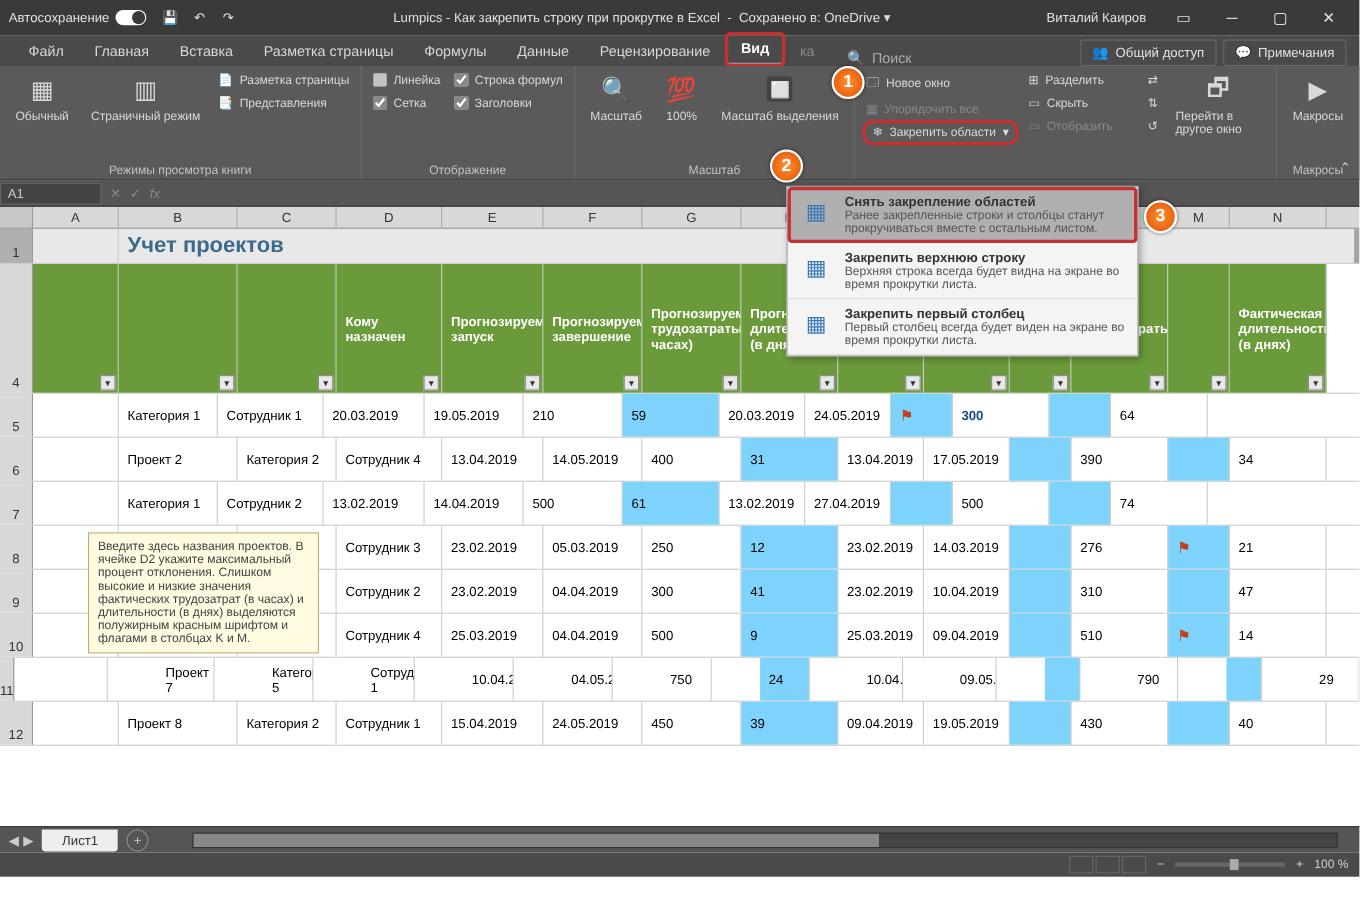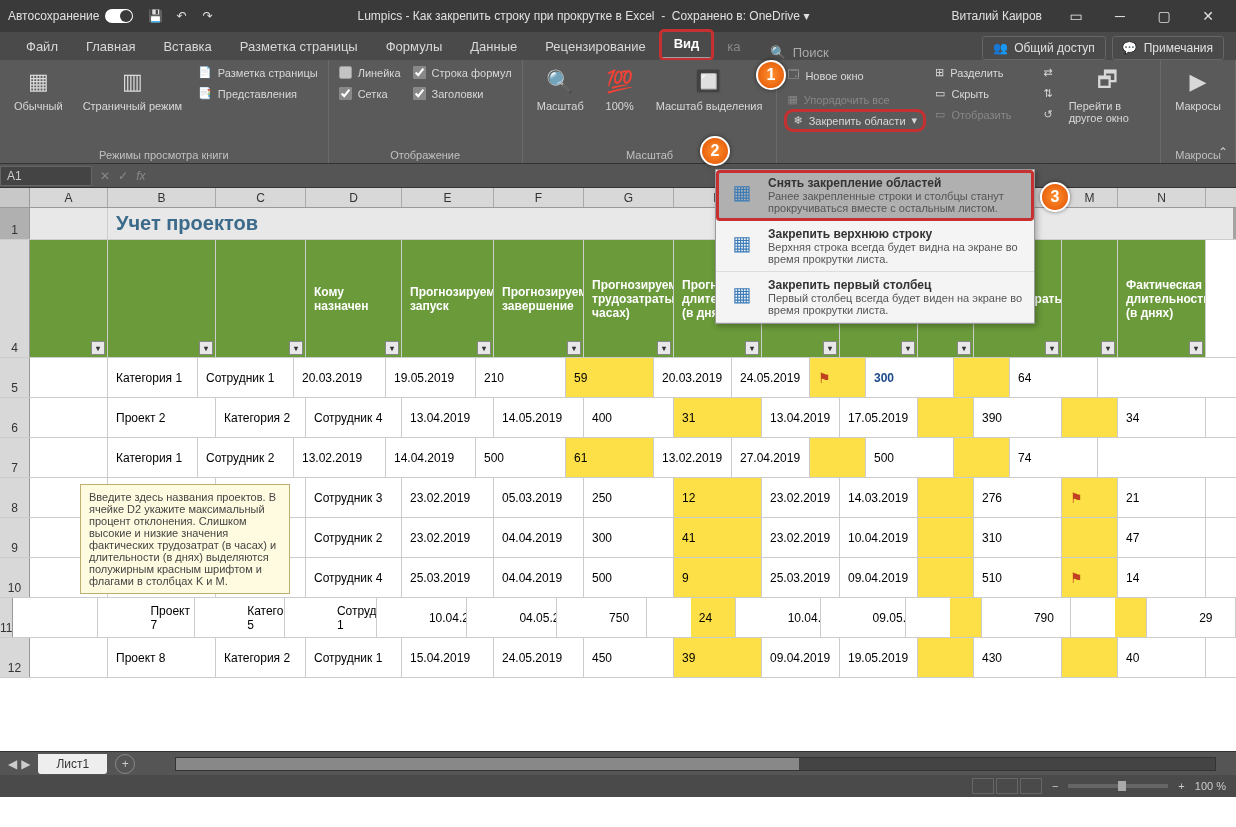--- a/index.html
+++ b/index.html
@@ -59,21 +59,21 @@
 
 .grid-wrap { position: relative; height: 563px; overflow: hidden; }
 .colheaders { height: 20px; background: #d8d8d8; display: flex; border-bottom: 1px solid #999; margin-left: 30px; }
 .colheaders .ch { border-right: 1px solid #aaa; text-align: center; font-size: 12px; color: #333; line-height: 20px; }
 .rowheader { width: 30px; background: #d8d8d8; border-right: 1px solid #999; text-align: center; font-size: 12px; color: #333; display: flex; align-items: flex-end; justify-content: center; padding-bottom: 2px; }
 .rowheader.sel { background: #b0b0b0; }
 .row { display: flex; border-bottom: 1px solid #ccc; }
 .cell { border-right: 1px solid #ccc; padding: 6px 8px; font-size: 12px; overflow: hidden; display: flex; align-items: center; }
 .cell.header-cell { background: #6a9a3a; color: #fff; font-weight: 600; position: relative; }
 .cell.header-cell .filter-btn { position: absolute; right: 2px; bottom: 2px; width: 14px; height: 14px; background: #e8e8e8; border: 1px solid #888; font-size: 8px; display: flex; align-items: center; justify-content: center; color: #333; }
-.cell.grey { background: #fde047; }
+.cell.grey { background: #7dd3fc; }
 .title-cell { font-size: 20px; color: #3b6a8a; font-weight: 600; padding: 4px 8px; }
 .flag { color: #c04020; font-size: 14px; }
 .blue-val { color: #1a4a8a; font-weight: 600; }
 
 
 .tooltip { position: absolute; top: 296px; left: 80px; width: 210px; background: #fffbe0; border: 1px solid #c0b070; padding: 6px 8px; font-size: 11px; color: #444; z-index: 40; }
 
 
 .sheettabs { height: 24px; background: #555; display: flex; align-items: center; border-top: 1px solid #333; font-size: 12px; color: #ccc; }
 .sheet-nav { display: flex; gap: 4px; padding: 0 8px; }
@@ -291,21 +291,21 @@
       <div class="ch w-K">K</div>
       <div class="ch w-L">L</div>
       <div class="ch w-M">M</div>
       <div class="ch w-N">N</div>
     </div>
   </div>
 
   <div class="row" style="height:32px;background:#e8e8e8">
     <div class="rowheader sel">1</div>
     <div class="cell w-A"></div>
-    <div class="title-cell" style="flex:1;border-right:3px solid #a3a3a3">Учет проектов</div>
+    <div class="title-cell" style="flex:1;border-right:5px solid #a3a3a3">Учет проектов</div>
   </div>
 
   <div class="row" style="height:118px">
     <div class="rowheader">4</div>
     <div class="cell header-cell w-A">
         <span class="filter-btn">▾</span>
       </div>
     <div class="cell header-cell w-B">
         <span class="filter-btn">▾</span>
       </div>

